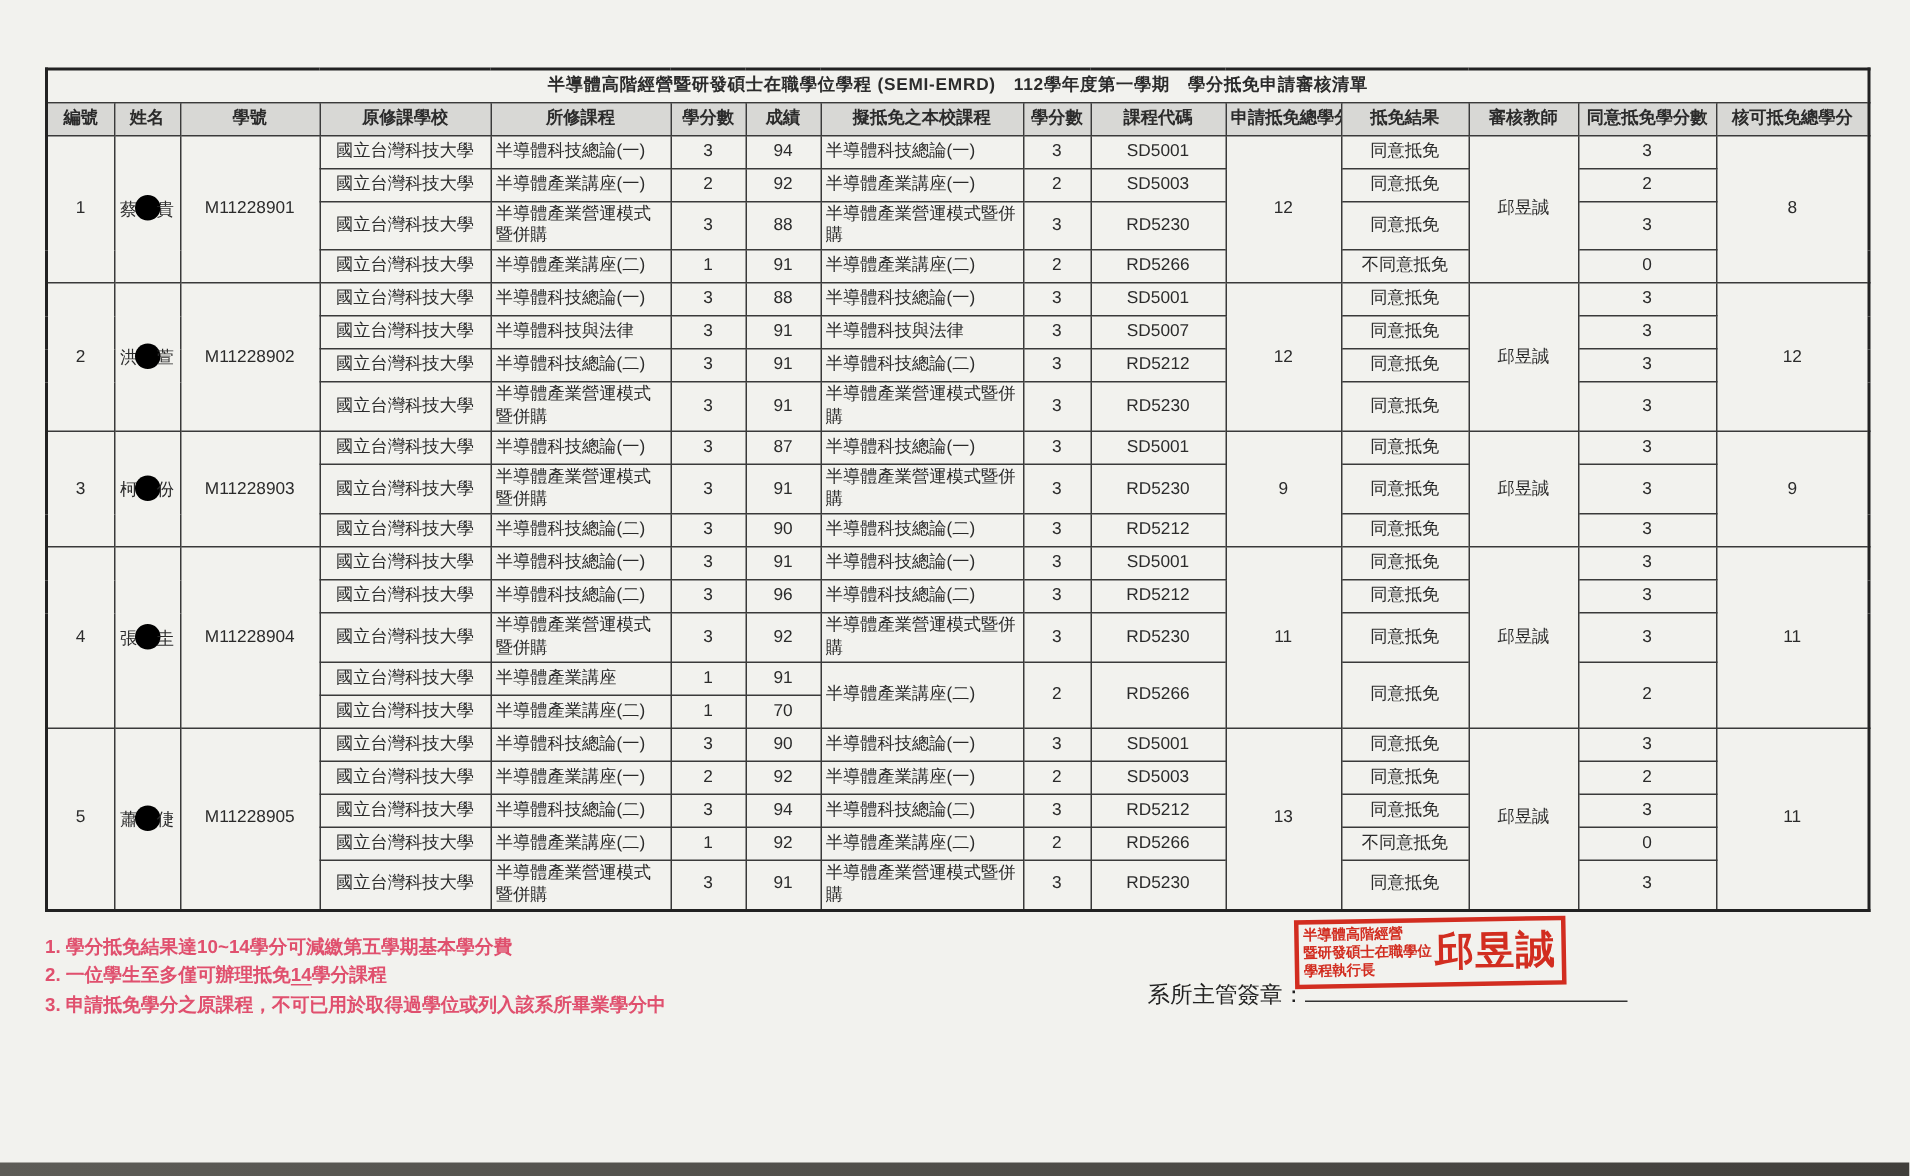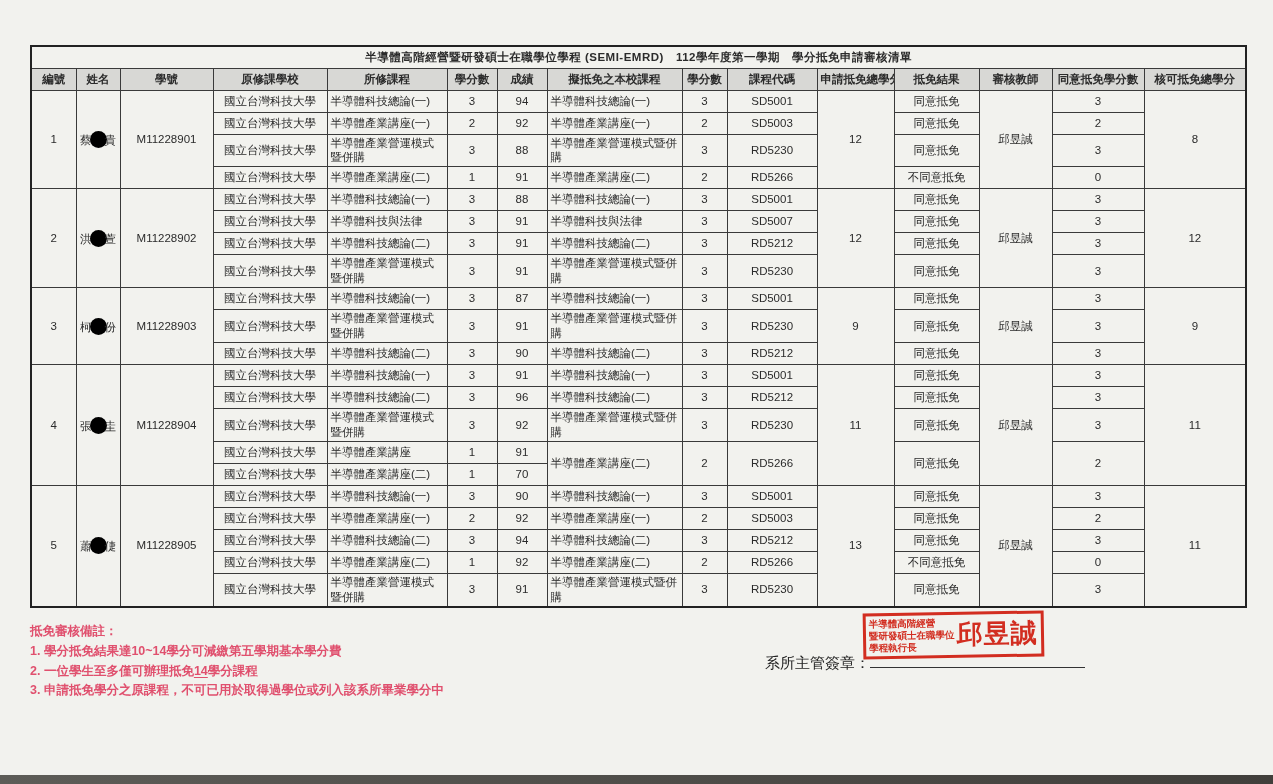--- a/index.html
+++ b/index.html
@@ -384,21 +384,20 @@
           <td class="c">3</td>
           <td class="c">RD5230</td>
           <td class="c red-l red-b">同意抵免</td>
           <td class="c red-b">3</td>
         </tr>
       </tbody>
   </table>
 
   <div class="footer">
     <div class="notes">
-      <div class="nh">抵免審核備註：</div>
 
     <div>1. 學分抵免結果達10~14學分可減繳第五學期基本學分費</div>
         <div>2. 一位學生至多僅可辦理抵免<u>14</u>學分課程</div>
         <div>3. 申請抵免學分之原課程，不可已用於取得過學位或列入該系所畢業學分中</div>
       </div>
 
     <div class="sigwrap">
       <span class="siglabel">系所主管簽章：</span><span class="sigline"></span>
       <div class="stamp">
         <div class="small">

